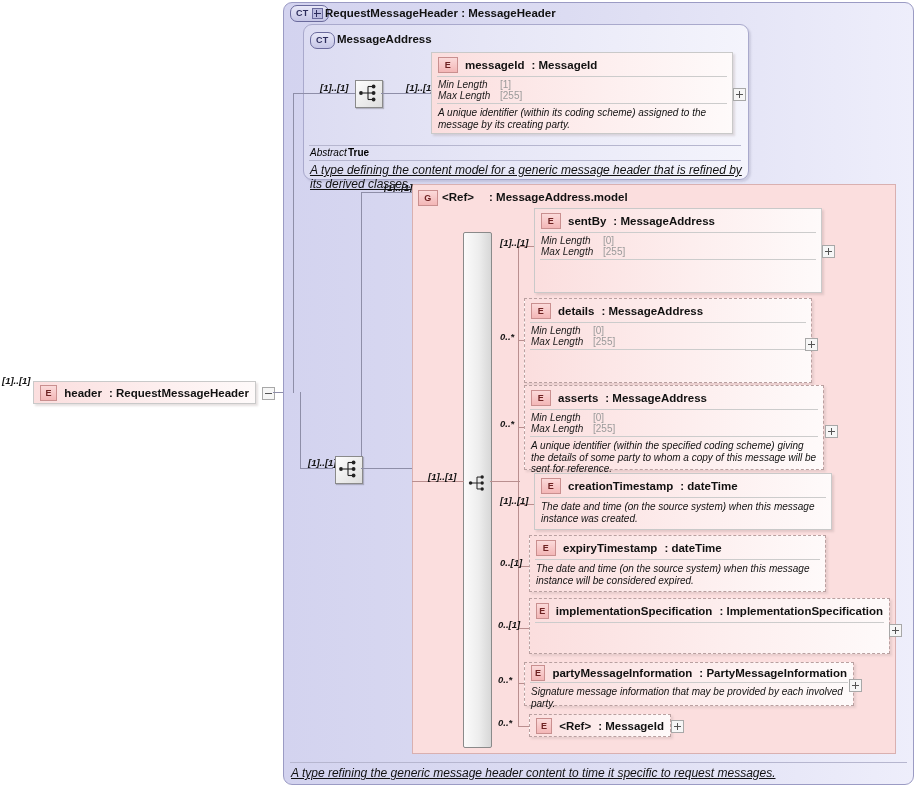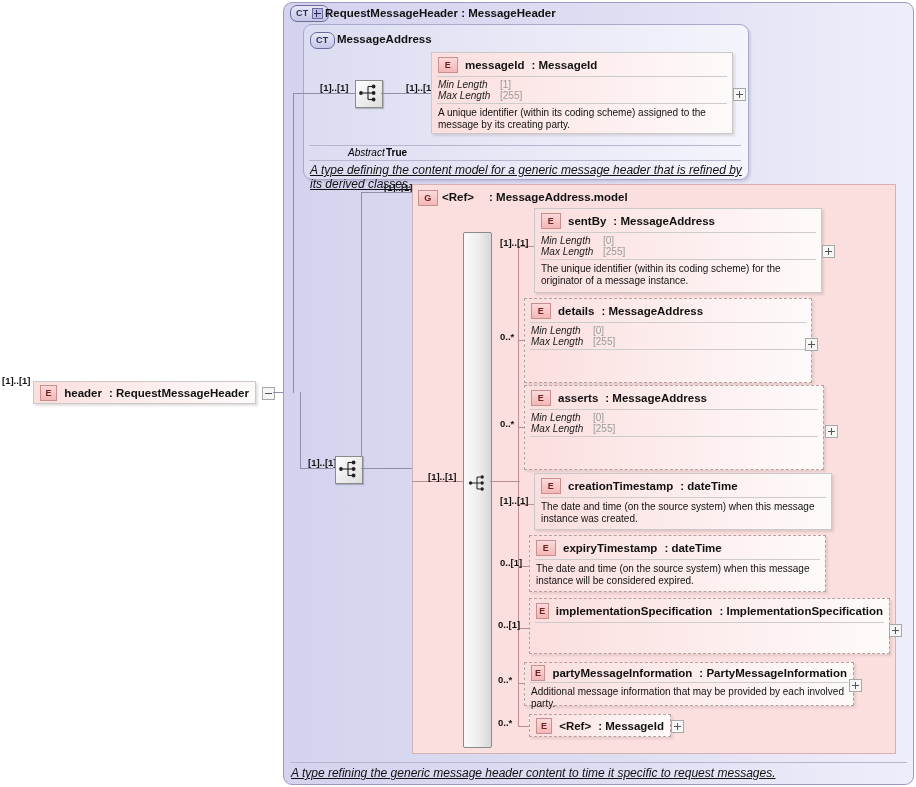--- a/index.html
+++ b/index.html
@@ -75,41 +75,41 @@
     padding:4px 6px 3px 6px;
   }
   .ebox .ename{font-weight:bold;font-size:11.5px;color:#111;}
   .ebox .etype{font-weight:bold;font-size:11.5px;color:#111;}
   .hr{height:0;border-top:1px solid #ccc;margin:0 5px;}
   .facets{padding:2px 6px 2px 6px;}
   .facet-row{display:flex;line-height:11px;}
   .facet-name{font-style:italic;font-size:10px;width:62px;color:#1a1a1a;}
   .facet-val{font-size:10px;color:#9a9a9a;}
   .doc{
-    font-size:10px;line-height:11.5px;
+    font-style:italic;font-size:10px;line-height:11.5px;
     padding:3px 6px 4px 6px;color:#111;
   }
 
   
   .sqbtn{
     width:11px;height:11px;border:1px solid #a8a8a8;background:#f6f6f6;
     position:absolute;
   }
   .sqbtn:before{content:"";position:absolute;left:2px;top:4.5px;width:7px;height:1px;background:#555;}
   .sqbtn.plus:after{content:"";position:absolute;top:2px;left:4.5px;height:7px;width:1px;background:#555;}
 
   
   .ln-h{position:absolute;height:0;border-top:1px solid #8e8ea8;}
   .ln-v{position:absolute;width:0;border-left:1px solid #8e8ea8;}
   .ln-h.r{border-top-color:#b98f8f;}
   .ln-v.r{border-left-color:#b98f8f;}
 
   
   .card{
-    position:absolute;font-weight:bold;
+    position:absolute;font-style:italic;font-weight:bold;
     font-size:9.5px;color:#111;white-space:nowrap;
   }
 
   
   .seq{
     position:absolute;width:26px;height:26px;
     border:1px solid #8a8a8a;
     background:linear-gradient(135deg,#fdfdfd,#dedede);
     box-shadow:1px 1px 1px rgba(0,0,0,.2);
   }
@@ -148,21 +148,21 @@
 
 <div class="abs" id="ct-inner"></div>
 <div class="abs" style="left:310px;top:32px;">
   <span class="badge badge-ct" style="padding:0 5px;">
     <span>CT</span>
   </span>
 </div>
 <div class="abs title" style="left:337px;top:33px;">MessageAddress</div>
 
 <div class="annot-rule" style="left:309px;top:145px;width:432px;"></div>
-<div class="abs" style="left:310px;top:147px;width:430px;display:flex;margin-left:38px;">
+<div class="abs" style="left:310px;top:147px;width:430px;display:flex;">
   <span class="kv-name" style="width:38px;">Abstract</span>
   <span class="kv-val">True</span>
 </div>
 <div class="annot-rule" style="left:309px;top:160px;width:432px;"></div>
 <div class="annot" style="left:310px;top:163px;width:432px;">A type defining the content model for a generic message header that is refined by its derived classes.</div>
 
 <div class="card" style="left:2px;top:375px;">[1]..[1]</div>
 <div class="abs ebox" style="left:33px;top:381px;width:223px;height:23px;">
   <div class="ehead" style="padding-top:3px;">
     <span class="badge badge-e">
@@ -285,21 +285,20 @@
     <div class="facet-row">
       <span class="facet-name">Min Length</span>
       <span class="facet-val">[0]</span>
     </div>
     <div class="facet-row">
       <span class="facet-name">Max Length</span>
       <span class="facet-val">[255]</span>
     </div>
   </div>
   <div class="hr"></div>
-  <div class="doc">The unique identifier (within its coding scheme) for the originator of a message instance.</div>
 </div>
 <div class="sqbtn plus" style="left:822px;top:245px;"></div>
 
 <div class="ln-h r" style="left:518px;top:340px;width:16px;"></div>
 <div class="card" style="left:500px;top:331px;">0..*</div>
 <div class="abs ebox opt" style="left:524px;top:298px;width:288px;height:85px;">
   <div class="ehead">
     <span class="badge badge-e">
         <span>E</span>
       </span>
@@ -336,20 +335,21 @@
     <div class="facet-row">
       <span class="facet-name">Min Length</span>
       <span class="facet-val">[0]</span>
     </div>
     <div class="facet-row">
       <span class="facet-name">Max Length</span>
       <span class="facet-val">[255]</span>
     </div>
   </div>
   <div class="hr"></div>
+  <div class="doc">A unique identifier (within the specified coding scheme) giving the details of some party to whom a copy of this message will be sent for reference.</div>
 </div>
 <div class="sqbtn plus" style="left:825px;top:425px;"></div>
 
 <div class="ln-h r" style="left:518px;top:504px;width:16px;"></div>
 <div class="card" style="left:500px;top:495px;">[1]..[1]</div>
 <div class="abs ebox" style="left:534px;top:473px;width:298px;height:57px;">
   <div class="ehead">
     <span class="badge badge-e">
         <span>E</span>
       </span>
@@ -392,21 +392,21 @@
 <div class="card" style="left:498px;top:674px;">0..*</div>
 <div class="abs ebox opt" style="left:524px;top:662px;width:330px;height:44px;">
   <div class="ehead" style="padding-top:2px;padding-bottom:1px;">
     <span class="badge badge-e">
         <span>E</span>
       </span>
     <span class="ename">partyMessageInformation</span>
     <span class="etype"><span>:</span>&nbsp;<span>PartyMessageInformation</span></span>
   </div>
   <div class="hr"></div>
-  <div class="doc">Additional message information that may be provided by each involved party.</div>
+  <div class="doc">Signature message information that may be provided by each involved party.</div>
 </div>
 <div class="sqbtn plus" style="left:849px;top:679px;"></div>
 
 <div class="ln-h r" style="left:518px;top:726px;width:16px;"></div>
 <div class="card" style="left:498px;top:717px;">0..*</div>
 <div class="abs ebox opt" style="left:529px;top:714px;width:142px;height:23px;">
   <div class="ehead" style="padding-top:3px;">
     <span class="badge badge-e">
         <span>E</span>
       </span>

